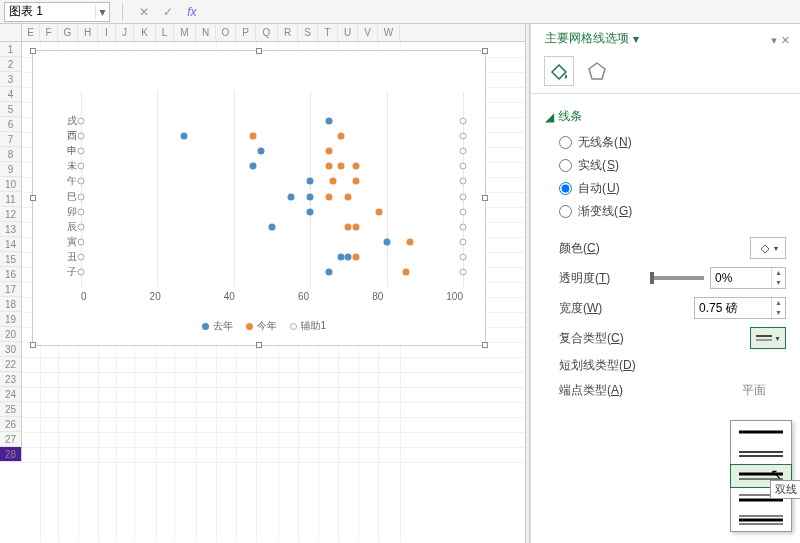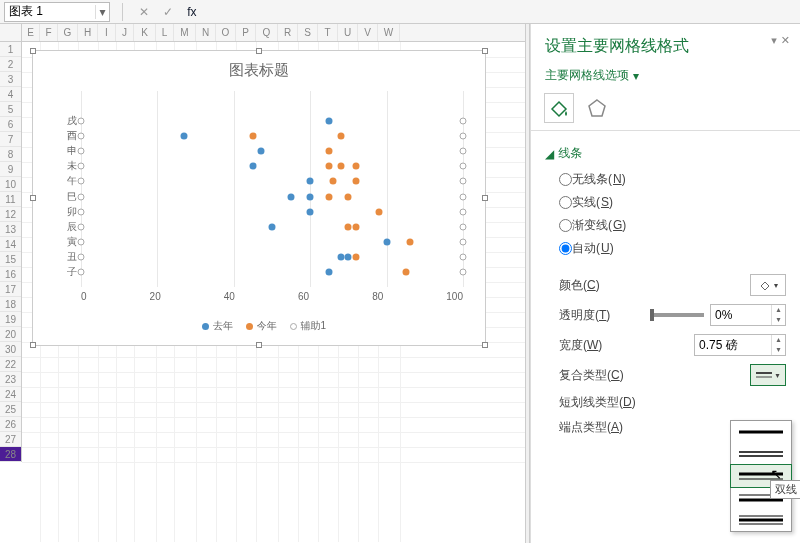--- a/index.html
+++ b/index.html
@@ -3,21 +3,21 @@
 <meta charset="utf-8">
 <style>
 *{box-sizing:border-box;margin:0;padding:0;font-family:"Microsoft YaHei",Arial,sans-serif}
 body{width:800px;height:543px;overflow:hidden;background:#fff;font-size:12px;color:#444;position:relative}
 .top-bar{display:flex;align-items:center;height:24px;border-bottom:1px solid #ccc;background:#f5f5f5;padding:0 4px;gap:6px}
 .name-box{display:flex;align-items:center;border:1px solid #bbb;background:#fff;height:20px}
 .name-box input{border:none;width:90px;padding:0 4px;height:18px;outline:none;font-size:12px}
 .name-box .dd{width:14px;text-align:center;border-left:1px solid #ddd;color:#666;cursor:pointer}
 .vbar{width:1px;height:18px;background:#ccc;margin:0 6px}
 .fbar-icon{color:#999;padding:0 4px}
-.fx{color:#0f172a}
+.fx{font-style:italic;color:#8b5cf6}
 .formula-input{flex:1;border:none;height:20px;outline:none;background:transparent}
 .main{display:flex;height:calc(100% - 24px)}
 .sheet-area{flex:1;position:relative;overflow:hidden;background:#fff}
 .col-headers{display:flex;height:18px;border-bottom:1px solid #ccc;background:#f5f5f5;font-size:10px;color:#888}
 .corner{width:22px;border-right:1px solid #ccc}
 .col-h{border-right:1px solid #e5e5e5;text-align:center;line-height:18px}
 .rows-container{position:relative}
 .row-headers{position:absolute;left:0;top:0;width:22px;background:#f5f5f5;border-right:1px solid #ccc}
 .row-h{height:15px;text-align:center;font-size:10px;color:#888;border-bottom:1px solid #e5e5e5;line-height:15px}
 .row-h.sel{background:#4c1d95}
@@ -44,21 +44,21 @@
 .fp-header{padding:12px 14px 4px}
 .fp-title{color:#1a7a3f;font-size:16px;font-weight:400}
 .fp-close{position:absolute;right:10px;top:10px;color:#888;display:flex;gap:4px}
 .fp-close span{cursor:pointer;font-size:11px}
 .fp-opts{color:#1a7a3f;font-size:12px;padding:6px 14px;display:flex;align-items:center;gap:4px;cursor:pointer}
 .fp-tabs{padding:4px 14px 8px;display:flex;gap:10px;border-bottom:1px solid #ddd}
 .fp-tab{width:28px;height:28px;display:flex;align-items:center;justify-content:center;cursor:pointer}
 .fp-tab.active{outline:1px solid #ccc}
 .fp-body{padding:8px 14px;overflow:auto}
 .sect-h{color:#1a7a3f;display:flex;align-items:center;gap:4px;font-size:12px;margin:6px 0;cursor:pointer}
-.radio-row{display:flex;align-items:center;gap:0;padding:3px 0 3px 14px;font-size:12px;color:#444}
+.radio-row{display:flex;align-items:center;gap:6px;padding:3px 0 3px 14px;font-size:12px;color:#444}
 .radio-row input{margin:0}
 .radio-row u{text-decoration:underline;margin-left:1px}
 .prop-row{display:flex;align-items:center;justify-content:space-between;padding:4px 0 4px 14px;font-size:12px}
 .prop-row .lbl u{text-decoration:underline}
 .color-btn{width:36px;height:22px;border:1px solid #bbb;background:#fff;display:flex;align-items:center;justify-content:center;gap:2px;cursor:pointer}
 .num-box{display:flex;align-items:center;border:1px solid #bbb;height:22px;background:#fff}
 .num-box input{border:none;width:60px;padding:0 4px;outline:none;font-size:12px}
 .num-box .spin{display:flex;flex-direction:column;width:14px;border-left:1px solid #ddd}
 .num-box .spin div{height:10px;text-align:center;font-size:8px;color:#666;cursor:pointer}
 .slider-track{width:50px;height:4px;background:#999;position:relative;margin:0 6px}
@@ -195,21 +195,20 @@
       <div class="chart-box">
         <div class="handle" style="left:-3px;top:-3px"></div>
         <div class="handle" style="right:-3px;top:-3px"></div>
         <div class="handle" style="left:-3px;bottom:-3px"></div>
         <div class="handle" style="right:-3px;bottom:-3px"></div>
         <div class="handle" style="left:50%;top:-3px;margin-left:-3px"></div>
         <div class="handle" style="left:50%;bottom:-3px;margin-left:-3px"></div>
         <div class="handle" style="left:-3px;top:50%;margin-top:-3px"></div>
         <div class="handle" style="right:-3px;top:50%;margin-top:-3px"></div>
 
-        <div class="chart-title">图表标题</div>
         <div class="y-labels" id="ylab" style="line-height: 14px; height: 196px; position: absolute;">
             <div style="position: absolute; top: 23.1538px; width: 14px;">戌</div>
             <div style="position: absolute; top: 38.2308px; width: 14px;">酉</div>
             <div style="position: absolute; top: 53.3077px; width: 14px;">申</div>
             <div style="position: absolute; top: 68.3846px; width: 14px;">未</div>
             <div style="position: absolute; top: 83.4615px; width: 14px;">午</div>
             <div style="position: absolute; top: 98.5385px; width: 14px;">巳</div>
             <div style="position: absolute; top: 128.692px; width: 14px;">辰</div>
             <div style="position: absolute; top: 113.615px; width: 14px;">卯</div>
             <div style="position: absolute; top: 143.769px; width: 14px;">寅</div>
@@ -292,23 +291,20 @@
     </div>
   </div>
 
   <div class="pane-sep"></div>
 
   <div class="format-pane">
     <div class="fp-close">
       <span>▾</span>
       <span>✕</span>
     </div>
-    <div class="fp-header">
-      <div class="fp-title">设置主要网格线格式</div>
-    </div>
     <div class="fp-opts">
       <span>主要网格线选项</span>
       <span>▾</span>
     </div>
     <div class="fp-tabs">
       <div class="fp-tab active">
         <svg width="22" height="22">
             <path d="M4 12 L11 5 L18 12 L11 19 Z" fill="none" stroke="#1a7a3f" stroke-width="1.5"></path>
             <path d="M18 14 Q20 17 18 19 Q16 17 18 14" fill="#1a7a3f"></path>
           </svg>
@@ -326,26 +322,26 @@
       </div>
       <label class="radio-row">
           <input type="radio" name="ln" style="">
           <span><span>无线条</span>(<u>N</u>)</span>
         </label>
       <label class="radio-row">
           <input type="radio" name="ln" style="">
           <span><span>实线</span>(<u>S</u>)</span>
         </label>
       <label class="radio-row">
+          <input type="radio" name="ln" checked="" style="">
+          <span><span>自动</span>(<u>U</u>)</span>
+        </label>
+      <label class="radio-row">
           <input type="radio" name="ln" style="">
           <span><span>渐变线</span>(<u>G</u>)</span>
-        </label>
-      <label class="radio-row">
-          <input type="radio" name="ln" checked="" style="">
-          <span><span>自动</span>(<u>U</u>)</span>
         </label>
 
       <div style="height:10px"></div>
 
       <div class="prop-row">
         <span class="lbl"><span>颜色</span>(<u>C</u>)</span>
         <div class="color-btn">
           <svg width="14" height="14">
               <path d="M3 8 L7 4 L11 8 L7 12 Z" fill="none" stroke="#666"></path>
             </svg>

